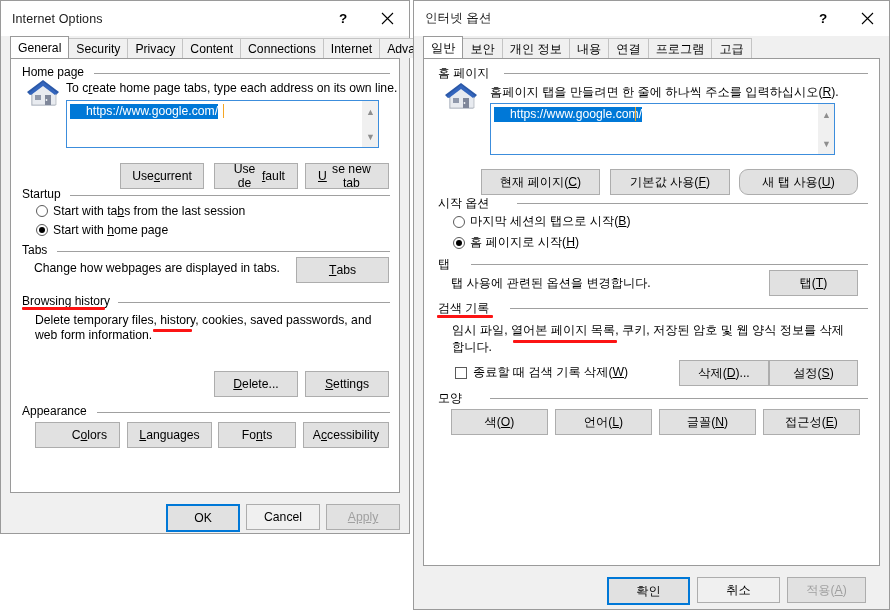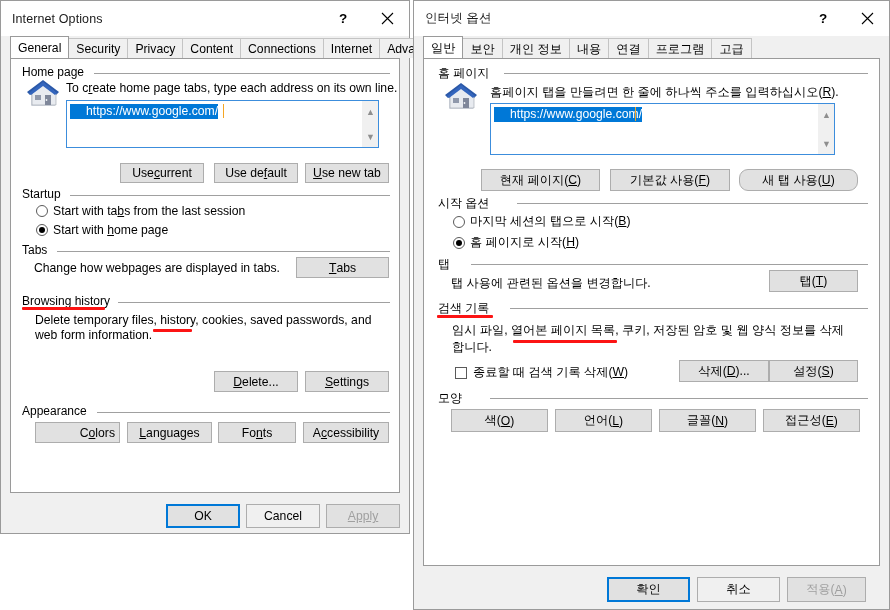--- a/index.html
+++ b/index.html
@@ -134,21 +134,21 @@
     background: #e1e1e1;
     border: 1px solid #adadad;
     box-sizing: border-box;
     font-size: 12.2px;
     color: #000;
     display: flex;
     align-items: center;
     justify-content: center;
     cursor: default;
     font-family: "Liberation Sans", sans-serif;
-    padding: 4px;
+    padding: 12px;
   }
   .btn.default {
     border: 2px solid #0078d7;
     background: #e1e1e1;
   }
   .btn.disabled { color: #a0a0a0; }
   .btn.plain { background: #f0f0f0; border: 1px solid #adadad; }
 
   
   .textbox {

